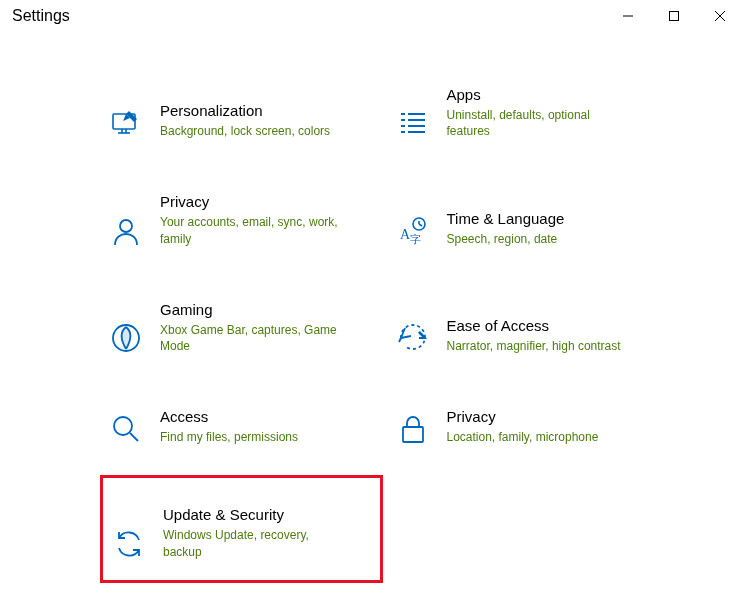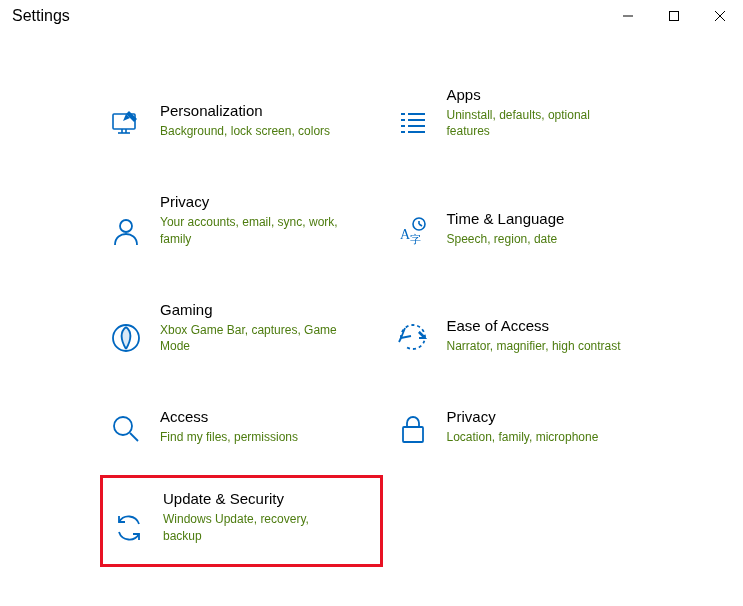--- a/index.html
+++ b/index.html
@@ -65,21 +65,21 @@
       font-weight: 400;
     }
     .tile-desc {
       font-size: 12px;
       color: #4d7c0f;
       line-height: 1.35;
       max-width: 180px;
     }
     .highlight {
       border: 3px solid #e81123;
-      padding: 12px 16px 20px 10px;
+      padding: 28px 16px 20px 10px;
       margin: -20px -16px -20px -10px;
     }
   </style>
 </head>
 <body>
 
 <div class="titlebar">
   <span>Settings</span>
   <div class="window-controls">
     <div class="window-btn">

